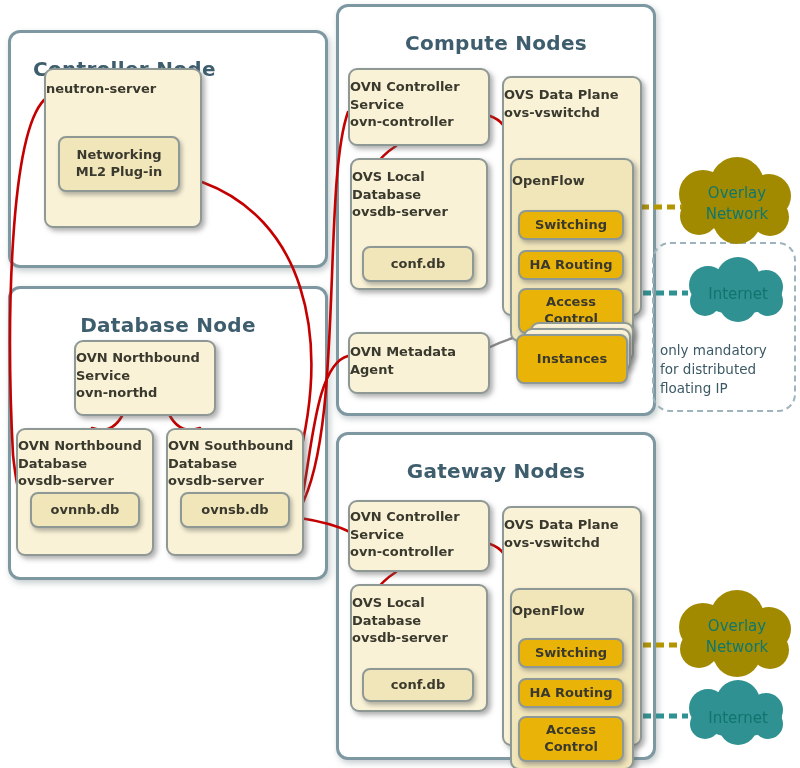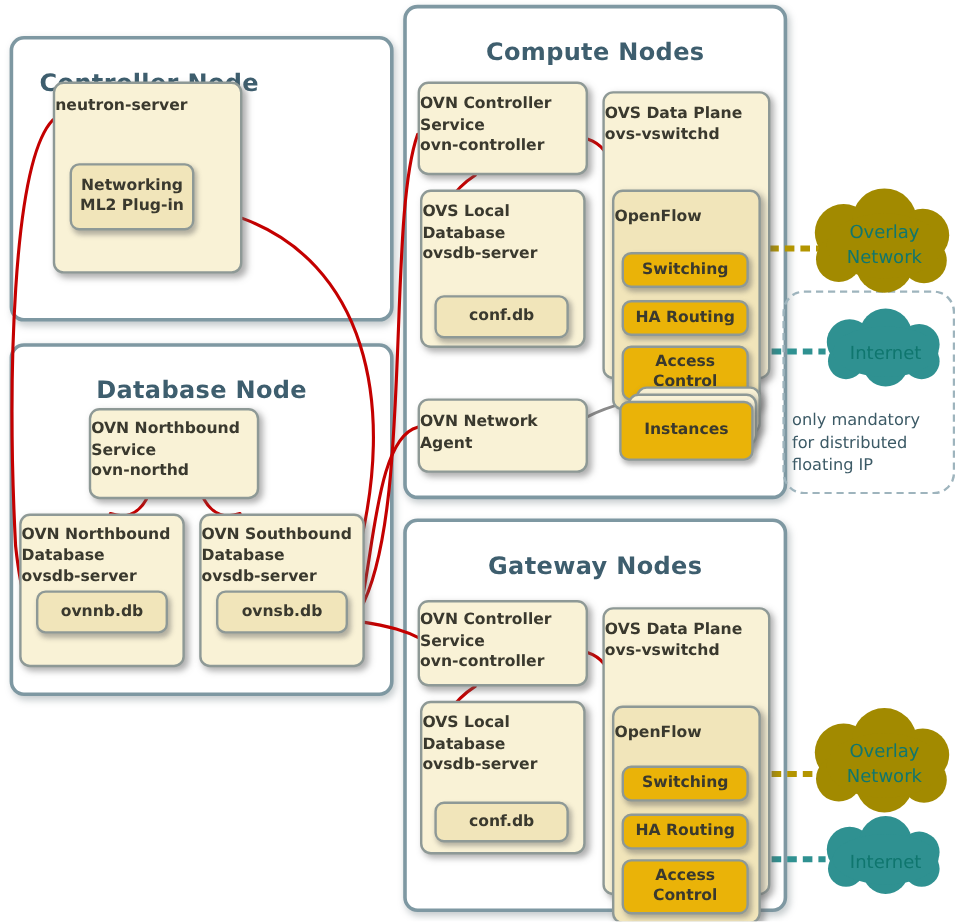--- a/index.html
+++ b/index.html
@@ -103,21 +103,21 @@
     </g>
 
     <use href="#cloudBig" x="737" y="204" fill="#a28a00"></use>
     <use href="#cloudSmall" x="738" y="293" fill="#2f9191"></use>
     <use href="#cloudBig" x="737" y="637" fill="#a28a00"></use>
     <use href="#cloudSmall" x="738" y="716" fill="#2f9191"></use>
   </svg>
 
   <div class="box" style="left:44px;top:68px;width:158px;height:160px">
     <div class="lbl" style="padding-top:10px">neutron-server</div>
-    <div class="cbox" style="left:12px;top:66px;width:104px;height:56px">Networking
+    <div class="cbox" style="left:12px;top:66px;width:122px;height:56px">Networking
 ML2 Plug-in</div>
   </div>
 
   <div class="box" style="left:74px;top:340px;width:142px;height:76px">
     <div class="lbl" style="padding-top:7px">OVN Northbound
 Service
 ovn-northd</div>
   </div>
 
   <div class="box" style="left:16px;top:428px;width:138px;height:128px">
@@ -153,21 +153,21 @@
     <div class="box alt" style="left:6px;top:48px;width:124px;height:184px">
       <div class="lbl" style="padding-top:12px">OpenFlow</div>
       <div class="cbox lite" style="left:6px;top:50px;width:106px;height:30px">Switching</div>
       <div class="cbox lite" style="left:6px;top:90px;width:106px;height:30px">HA Routing</div>
       <div class="cbox lite" style="left:6px;top:128px;width:106px;height:46px">Access
 Control</div>
     </div>
   </div>
 
   <div class="box" style="left:348px;top:332px;width:142px;height:62px">
-    <div class="lbl" style="padding-top:9px">OVN Network
+    <div class="lbl" style="padding-top:9px">OVN Metadata
 Agent</div>
   </div>
 
   <div class="box" style="left:530px;top:322px;width:104px;height:40px"></div>
   <div class="box" style="left:523px;top:328px;width:108px;height:44px"></div>
   <div class="cbox lite" style="left:516px;top:334px;width:112px;height:50px">Instances</div>
 
   <div class="box" style="left:348px;top:500px;width:142px;height:72px">
     <div class="lbl" style="padding-top:6px">OVN Controller
 Service

